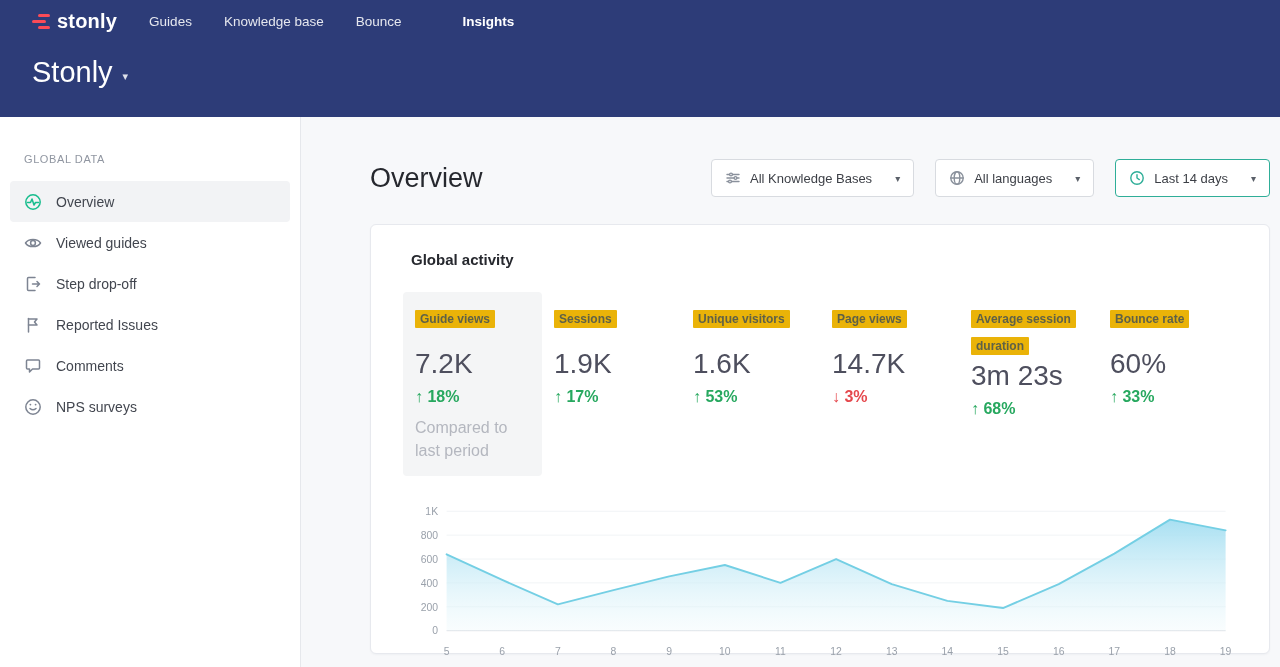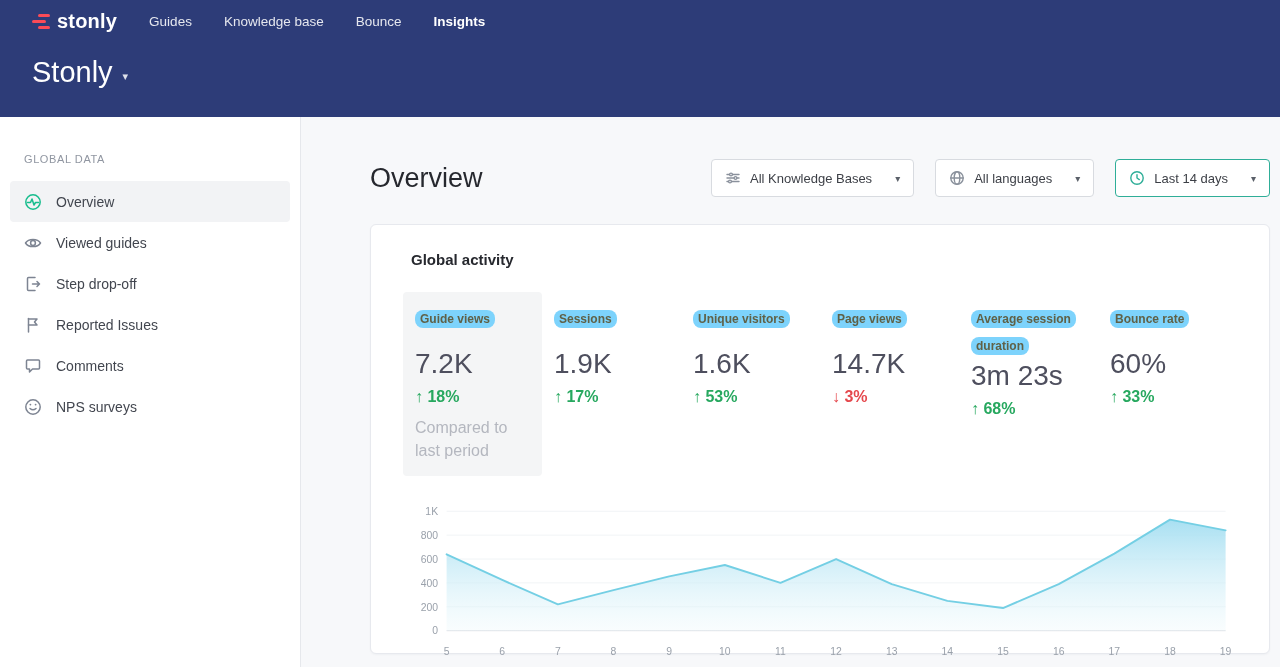--- a/index.html
+++ b/index.html
@@ -15,21 +15,21 @@
   .nav-row { display: flex; align-items: center; height: 42px; padding: 0 24px; }
   .logo { display: flex; align-items: center; gap: 7px; cursor: pointer; }
   .logo-mark { display: inline-flex; flex-direction: column; gap: 3px; }
   .logo-mark i { display: block; height: 3px; border-radius: 2px; background: #fb4b57; }
   .logo-mark i:nth-child(1){ width: 12px; margin-left: 6px; }
   .logo-mark i:nth-child(2){ width: 14px; }
   .logo-mark i:nth-child(3){ width: 12px; margin-left: 6px; }
   .logo-text { color: #ffffff; font-size: 20px; font-weight: 700; letter-spacing: 0.2px; }
   .nav-links { display: flex; gap: 32px; margin-left: 32px; }
   .nav-link { color: rgba(255,255,255,0.88); font-size: 13.5px; cursor: pointer; padding: 6px 0; }
-  .nav-link.active { color: #fff; font-weight: 700; }
+  .nav-link.active { color: #fff; font-weight: 700; margin-left: 29px; }
   .workspace-row { padding: 14px 24px 28px 24px; display: flex; align-items: center; gap: 10px; }
   .workspace-title { color: #ffffff; font-size: 29px; font-weight: 500; }
   .workspace-caret { color: rgba(255,255,255,0.85); font-size: 11px; margin-top: 8px; cursor: pointer; }
 
   
   .content { display: flex; height: 550px; }
 
   
   .sidebar { width: 301px; background: #ffffff; border-right: 1px solid #e6e8ec; padding-top: 36px; flex-shrink: 0; }
   .sidebar-section-title { font-size: 11px; letter-spacing: 0.6px; color: #9096a1; padding: 0 24px; margin-bottom: 16px; font-weight: 500; }
@@ -52,21 +52,21 @@
   .filter-caret { color: #5a6069; font-size: 10px; margin-left: 14px; }
 
   
   .card { margin-top: 27px; background: #fff; border: 1px solid #e7e9ee; border-radius: 6px; box-shadow: 0 1px 2px rgba(30,40,70,0.04); padding: 26px 32px 20px 32px; height: 430px; }
   .card-title { font-size: 15px; font-weight: 700; color: #26282e; margin-left: 8px; }
 
   .metrics { display: flex; margin-top: 24px; }
   .metric { flex: 1; padding: 12px 12px 14px 12px; border-radius: 4px; cursor: pointer; }
   .metric.selected { background: #f4f5f6; }
   .metric-label-wrap { min-height: 42px; line-height: 1.7; }
-  .hl { background: #7dd3fc; color: #5f6147; font-size: 12px; font-weight: 600; padding: 2px 5px; border-radius: 8px; box-decoration-break: clone; -webkit-box-decoration-break: clone; }
+  .hl { background: #eab308; color: #5f6147; font-size: 12px; font-weight: 600; padding: 2px 5px; border-radius: 1px; box-decoration-break: clone; -webkit-box-decoration-break: clone; }
   .metric-value { font-size: 28px; color: #4e4f5e; margin: 2px 0 8px 0; font-weight: 400; }
   .metric-delta { font-size: 16px; font-weight: 700; }
   .metric-delta.up { color: #27a85f; }
   .metric-delta.down { color: #e5484d; }
   .metric-note { font-size: 16px; color: #b4b7bf; margin-top: 10px; line-height: 1.45; max-width: 110px; }
 
   .chart-wrap { margin-top: 22px; }
   .chart-wrap svg { width: 100%; display: block; font-family: "Liberation Sans", sans-serif; }
 </style>
 </head>

